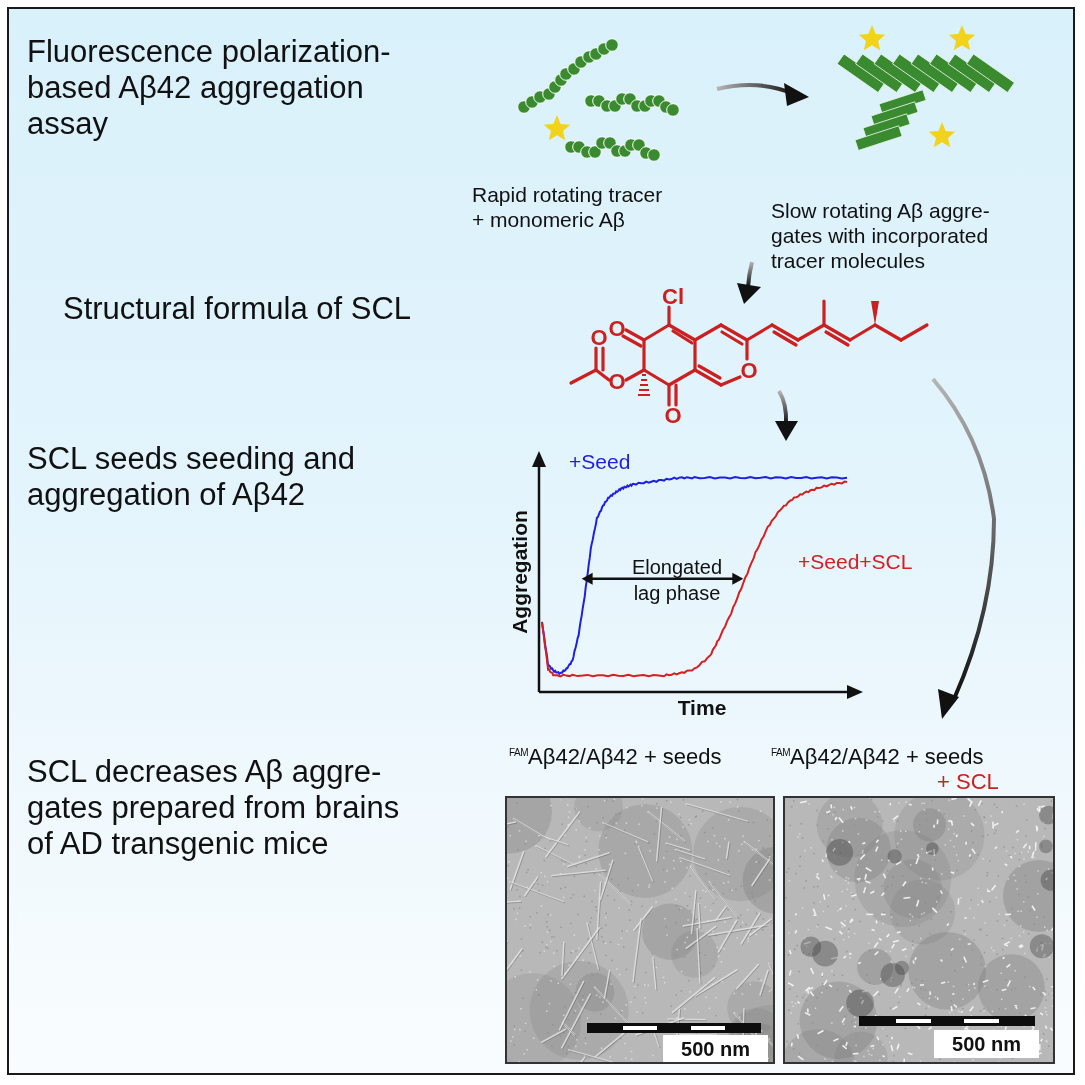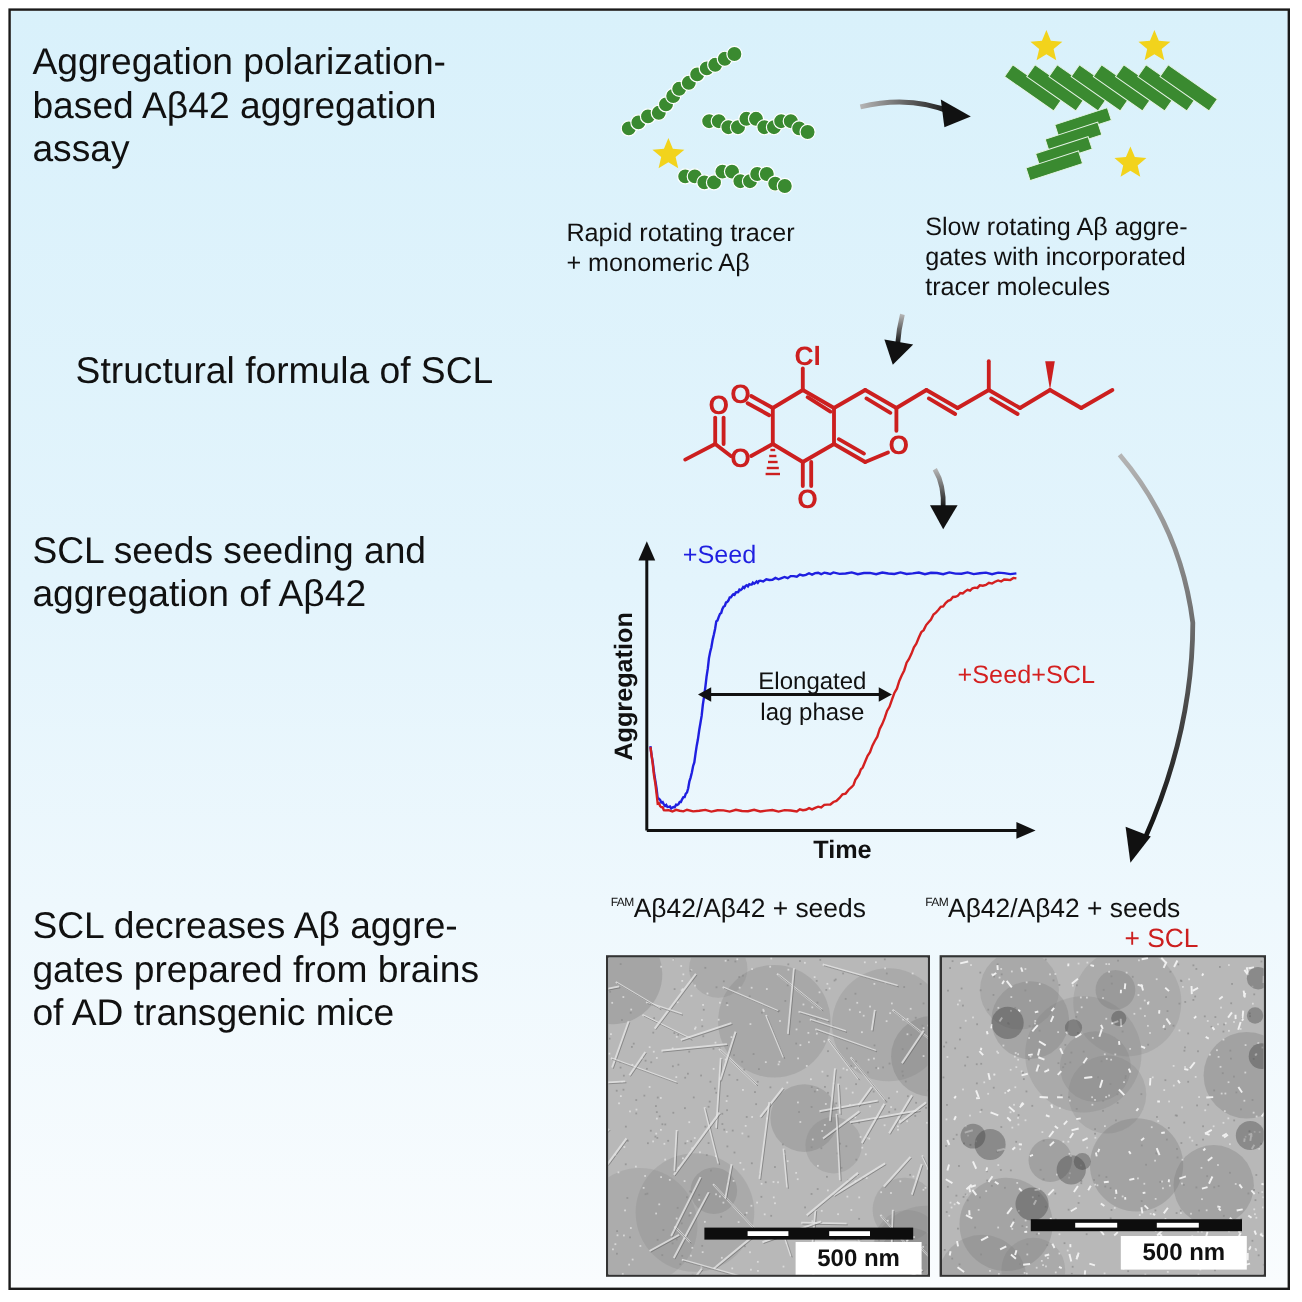--- a/index.html
+++ b/index.html
@@ -18,21 +18,21 @@
     .scalebar { position:absolute; height:10px; background:#0d0d0d; }
     .scalebar .w { position:absolute; top:3px; height:4px; background:#fff; }
     .scalelabel { position:absolute; background:#fff; font-weight:bold; font-size:20px; text-align:center; color:#111;margin-left:43px; }
   </style>
 </head>
 <body>
 
 <div id="frame">
 
   <div class="label" style="top:25px;">
-    <div>Aggregation polarization-</div>
+    <div>Fluorescence polarization-</div>
     <div>based Aβ42 aggregation</div>
     <div>assay</div>
   </div>
   <div class="label" style="top:282px;margin-left:36px;">
     <div>Structural formula of SCL</div>
   </div>
   <div class="label" style="top:432px;">
     <div>SCL seeds seeding and</div>
     <div>aggregation of Aβ42</div>
   </div>
@@ -123,21 +123,21 @@
     <polygon points="766,412 789,412 777,432" fill="#111"></polygon>
 
     <path d="M 924 370 Q 975 430 985 510 Q 985 600 945 690" fill="none" stroke="url(#arrowGradV)" stroke-width="4"></path>
     <polygon points="929,680 950,688 933,710" fill="#111"></polygon>
   </svg>
 
   <div class="caption" style="left:463px; top:173px; width:230px;">
     <div>Rapid rotating tracer</div>
     <div>+ monomeric Aβ</div>
   </div>
-  <div class="caption" style="left:762px; top:168px; width:290px;">
+  <div class="caption" style="left:762px; top:189px; width:290px;">
     <div>Slow rotating Aβ aggre-</div>
     <div>gates with incorporated</div>
     <div>tracer molecules</div>
   </div>
 
   <svg width="1068" height="1068">
     <g stroke="#cc1f1f" stroke-width="3.2" fill="none" stroke-linecap="round">
 
       <line x1="660" y1="316" x2="635" y2="331"></line>
       <line x1="660" y1="316" x2="686" y2="331"></line>

